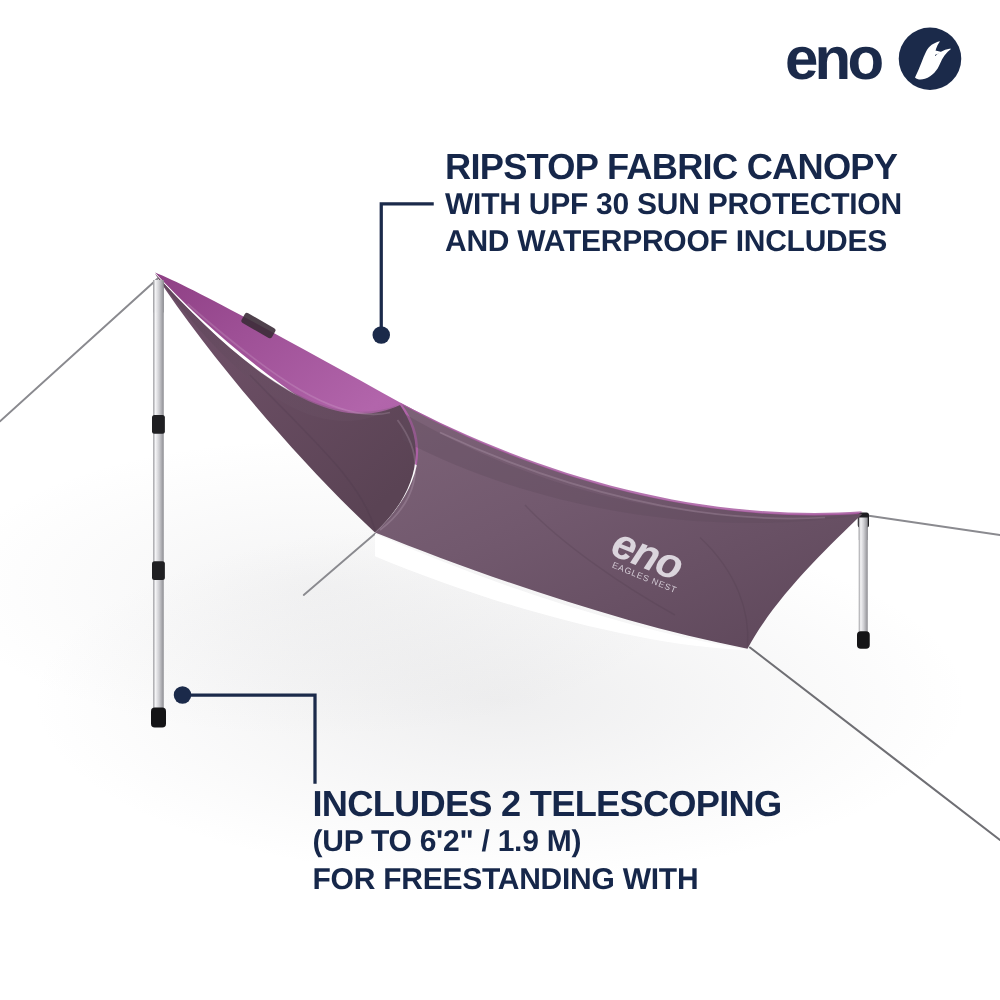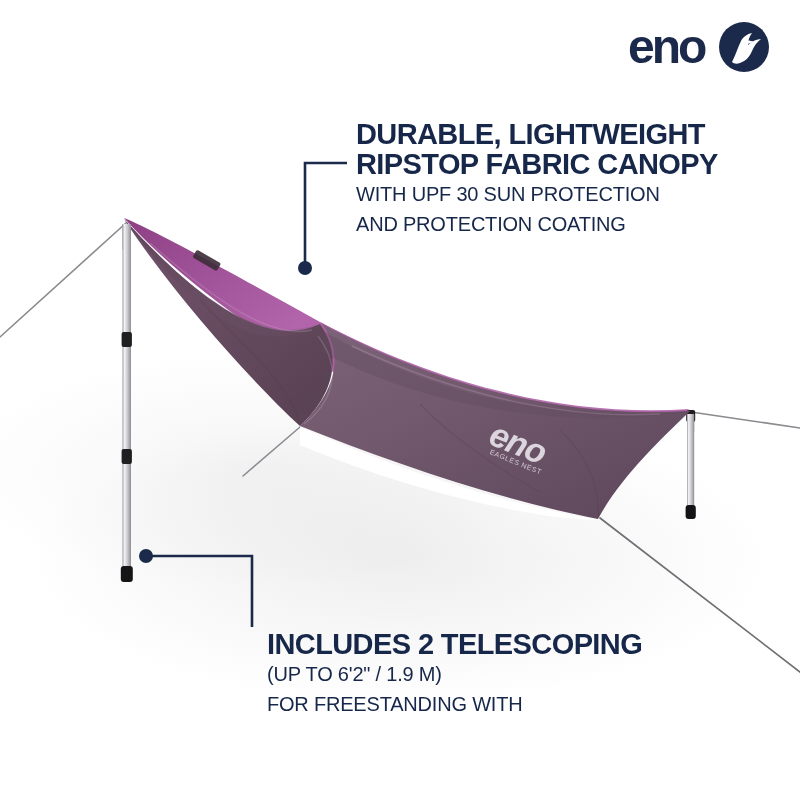--- a/index.html
+++ b/index.html
@@ -52,33 +52,32 @@
     display: block;
     white-space: nowrap;
   }
   .callout .bold {
     font-weight: bold;
     font-size: 29px;
     line-height: 30px;
     letter-spacing: -0.6px;
   }
   .callout .light {
-    font-weight: normal;
-    font-size: 20px;
+    font-weight: bold;
+    font-size: 24px;
     line-height: 30px;
     letter-spacing: -0.2px;
   }
   #callout-top {
     left: 356px;
     top: 119px;
   }
   #callout-bottom {
     left: 250px;
     top: 629px;
-    margin-left: 17px;
   }
 </style>
 </head>
 <body>
 
 <div class="stage">
 
   <div class="bg-gradient"></div>
 
   <svg class="photo-svg" viewBox="0 0 800 800">
@@ -215,24 +214,23 @@
       <circle cx="116" cy="29" r="25" fill="#1b2a4a"></circle>
       <path d="M104,44 C108,36 110,29 113,23 C115,19 119,16 124,15
                C121,19 120,23 120,27 C124,23 129,21 133,21
                C129,24 126,28 124,33 C122,38 118,43 112,45
                C109,46 106,46 104,44 Z" fill="#ffffff"></path>
       <path d="M113,24 C117,22 122,22 126,24 C121,25 117,27 114,30 Z" fill="#ffffff"></path>
     </g>
   </svg>
 
   <div class="callout" id="callout-top">
-    <span class="ln bold">DURABLE, LIGHTWEIGHT</span>
     <span class="ln bold">RIPSTOP FABRIC CANOPY</span>
     <span class="ln light">WITH UPF 30 SUN PROTECTION</span>
-    <span class="ln light">AND PROTECTION COATING</span>
+    <span class="ln light">AND WATERPROOF INCLUDES</span>
   </div>
 
   <div class="callout" id="callout-bottom">
     <span class="ln bold">INCLUDES 2 TELESCOPING</span>
     <span class="ln light">(UP TO 6'2" / 1.9 M)</span>
     <span class="ln light">FOR FREESTANDING WITH</span>
   </div>
 
 </div>
 

